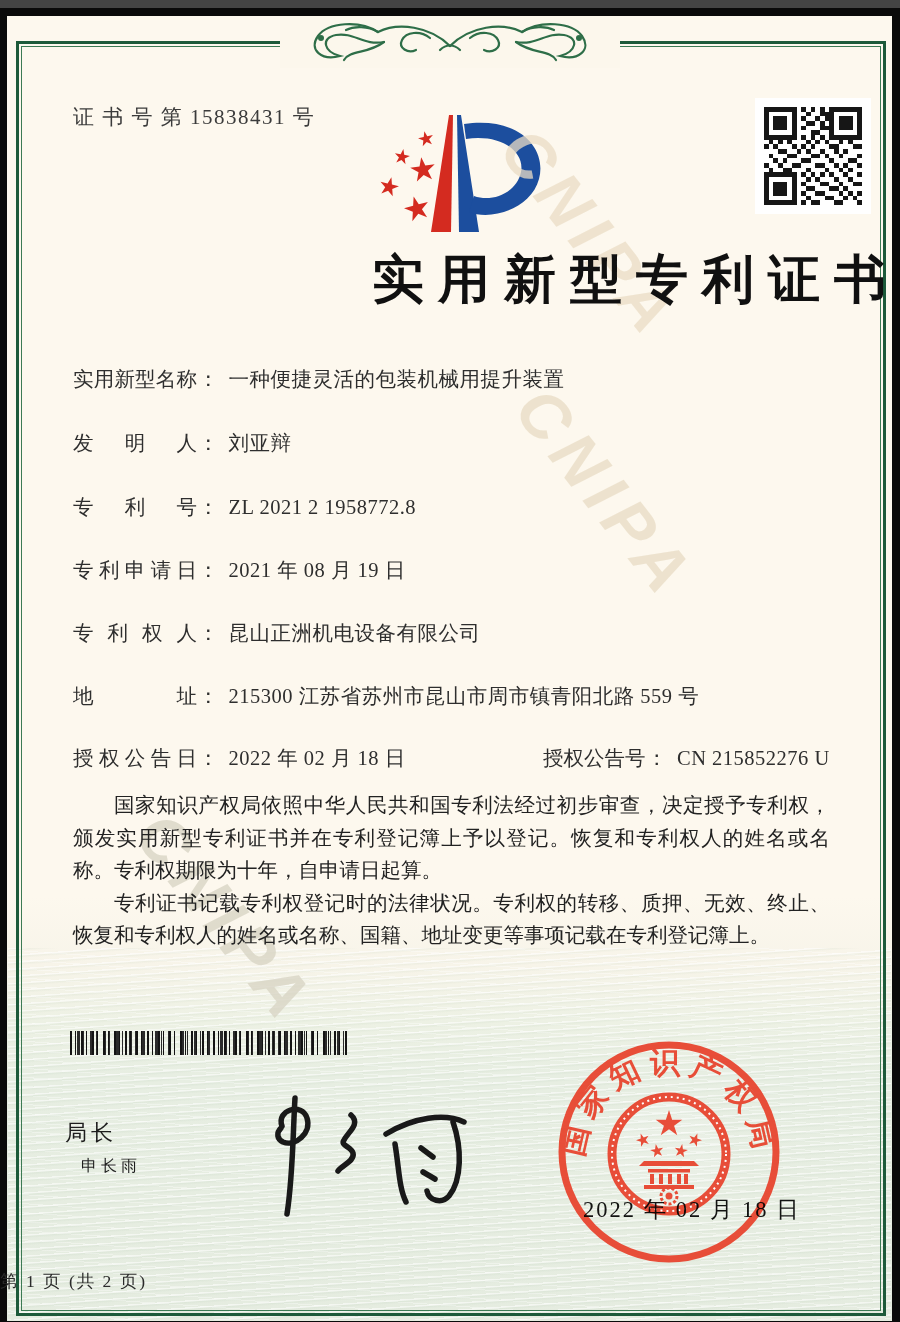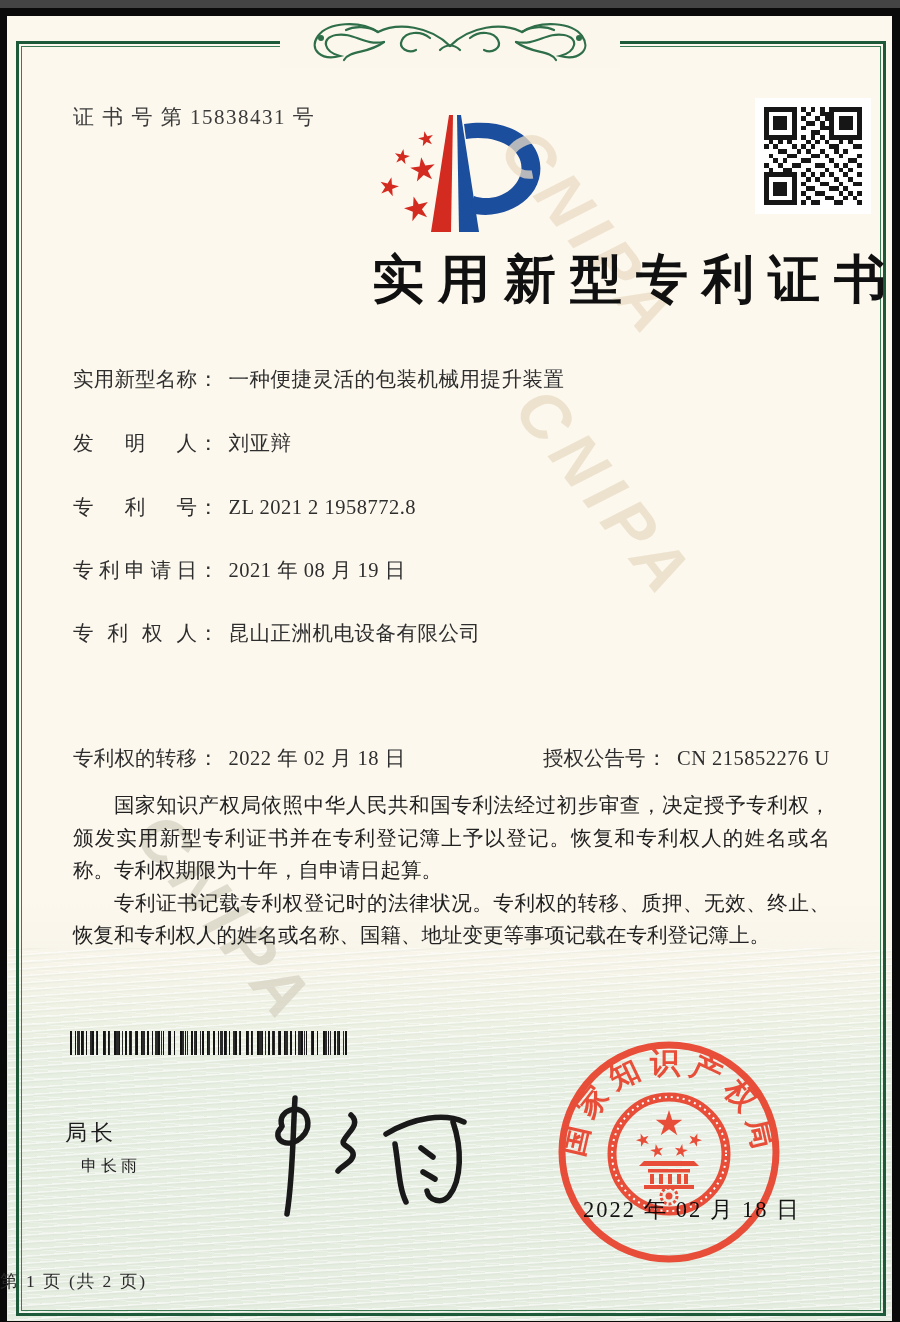--- a/index.html
+++ b/index.html
@@ -117,22 +117,25 @@
   </div>
   <div class="frow" style="top:485px">
     <span class="flabel">专利号</span><span class="colon">：</span><span class="fval">ZL 2021 2 1958772.8</span>
   </div>
   <div class="frow" style="top:548px">
     <span class="flabel">专利申请日</span><span class="colon">：</span><span class="fval">2021 年 08 月 19 日</span>
   </div>
   <div class="frow" style="top:611px">
     <span class="flabel">专利权人</span><span class="colon">：</span><span class="fval">昆山正洲机电设备有限公司</span>
   </div>
+  <div class="frow" style="top:674px">
+    <span class="flabel">地址</span><span class="colon">：</span><span class="fval">215300 江苏省苏州市昆山市周市镇青阳北路 559 号</span>
+  </div>
   <div class="frow" style="top:736px;width:757px">
-    <span class="flabel">专利权的转移</span><span class="colon">：</span><span class="fval">2022 年 02 月 18 日</span>
+    <span class="flabel">授权公告日</span><span class="colon">：</span><span class="fval">2022 年 02 月 18 日</span>
     <span class="grant2"><span>授权公告号</span><span class="colon">：</span><span class="fval">CN 215852276 U</span></span>
   </div>
 
   <div class="paras">
     <p>国家知识产权局依照中华人民共和国专利法经过初步审查，决定授予专利权，颁发实用新型专利证书并在专利登记簿上予以登记。恢复和专利权人的姓名或名称。专利权期限为十年，自申请日起算。</p>
     <p>专利证书记载专利权登记时的法律状况。专利权的转移、质押、无效、终止、恢复和专利权人的姓名或名称、国籍、地址变更等事项记载在专利登记簿上。</p>
   </div>
 
   <div class="barcode"></div>
 

